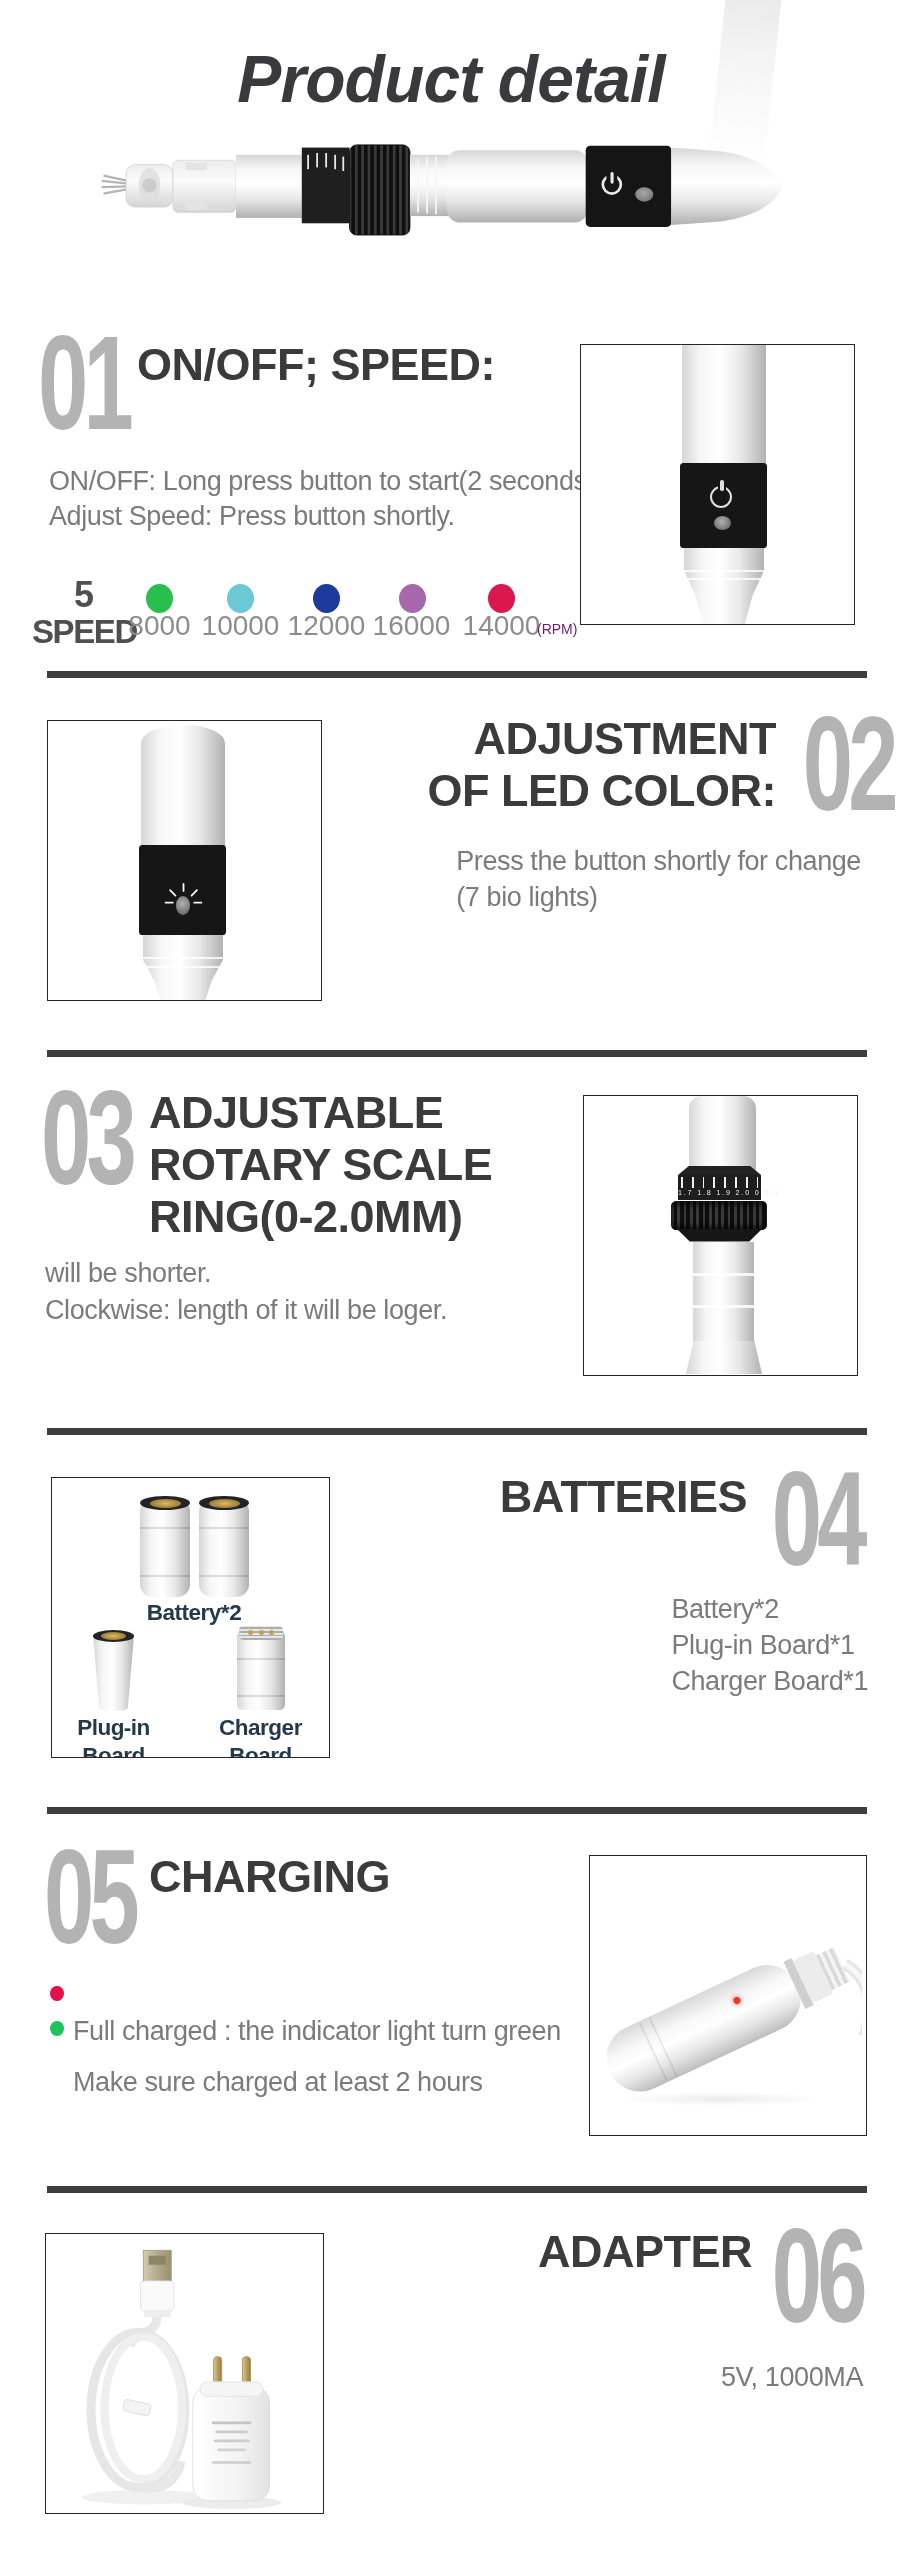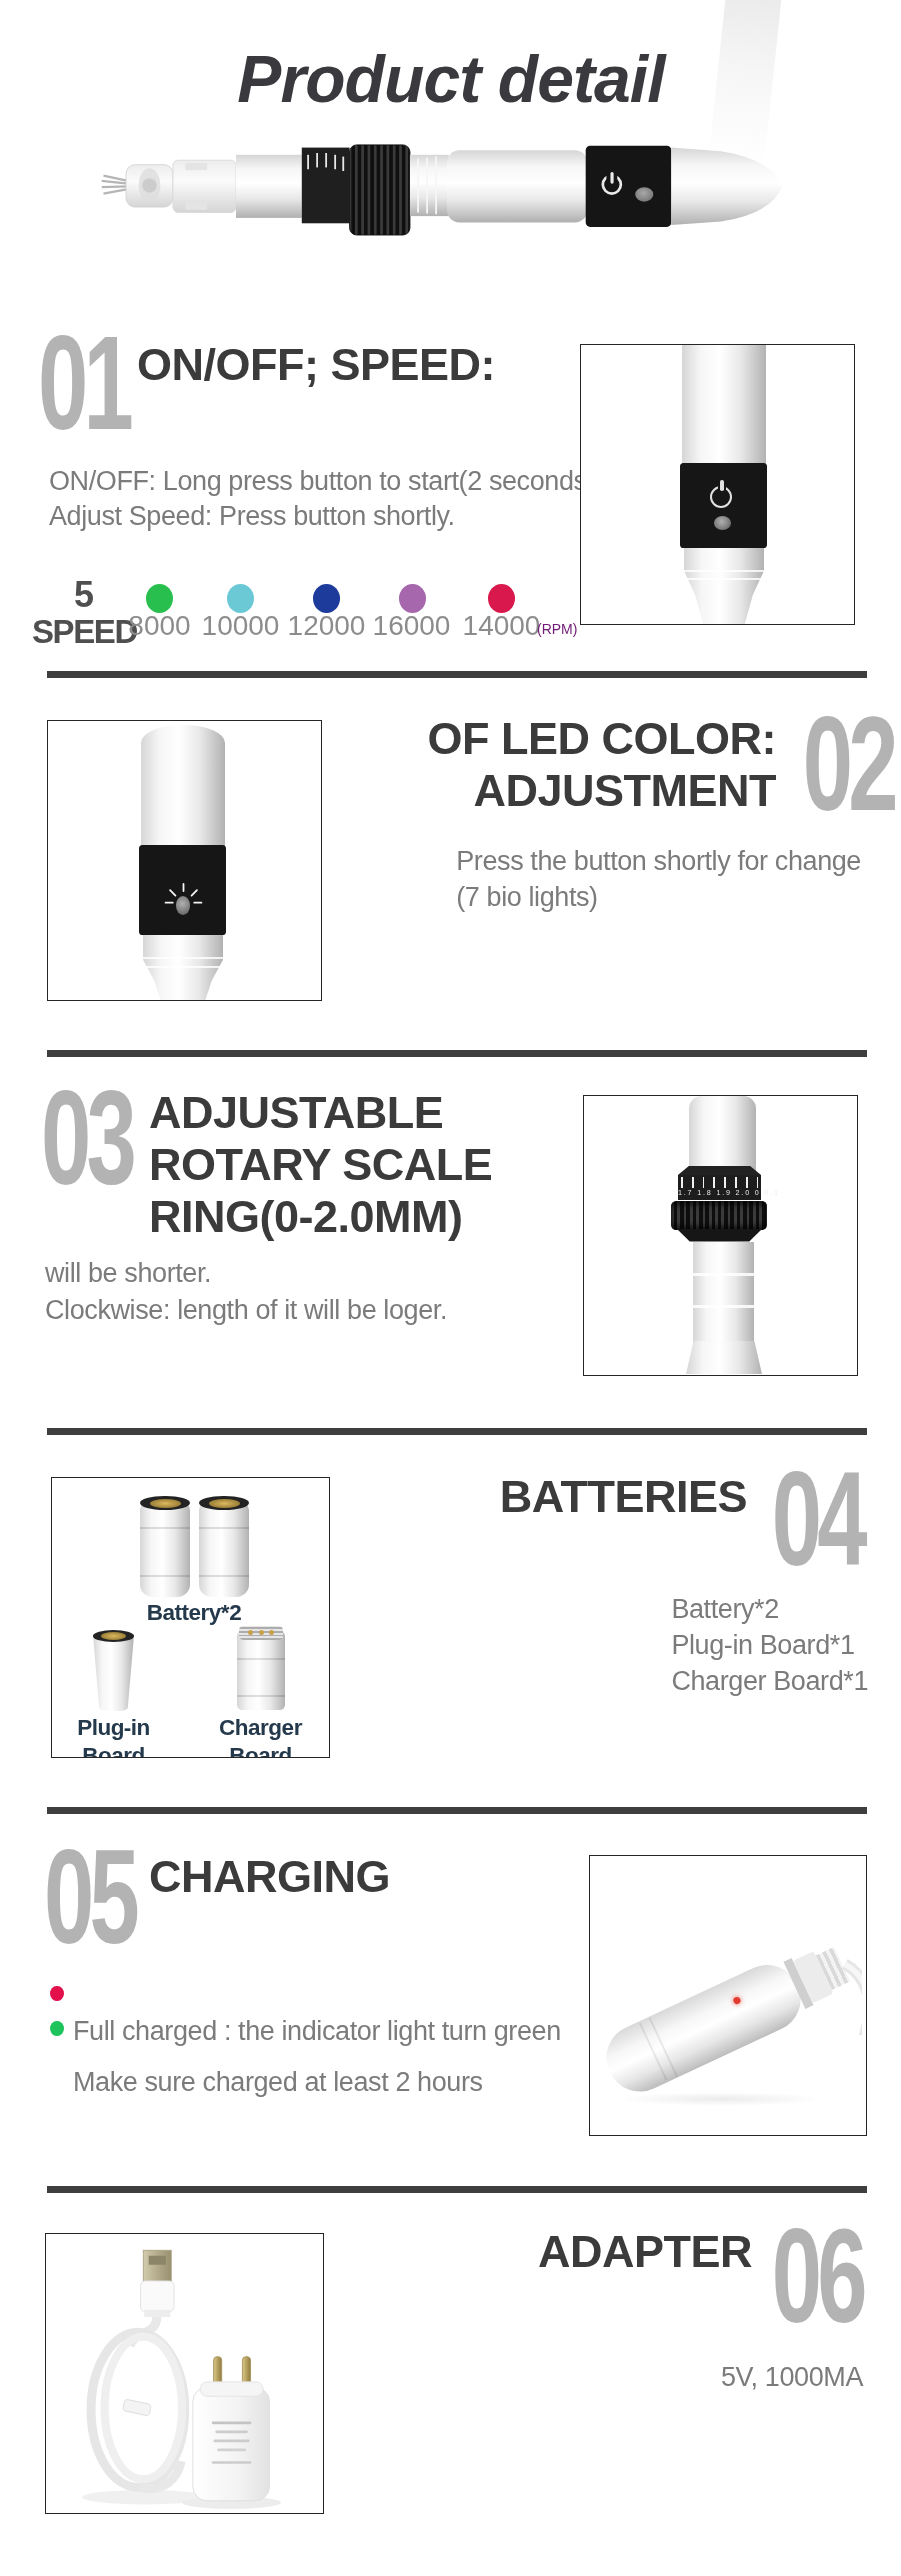--- a/index.html
+++ b/index.html
@@ -162,22 +162,22 @@
         <line x1="44" y1="25" x2="36" y2="25"></line>
       </g>
     </svg>
     <div class="grayled" style="left:128px;top:175px;width:14.4px;height:19px"></div>
     <div class="abs metal-h" style="left:95px;top:214px;width:80px;height:65px;clip-path:polygon(0 0,100% 0,100% 38%,86% 70%,78% 100%,22% 100%,14% 70%,0 38%)"></div>
     <div class="ring" style="left:95px;top:236px;width:80px"></div>
     <div class="ring" style="left:95px;top:245px;width:80px"></div>
   </div>
 
   <div class="h right" style="right:126px;top:713px">
+    <div>ADJUSTMENT</div>
     <div>OF LED COLOR:</div>
-    <div>ADJUSTMENT</div>
   </div>
   <div class="num r" style="right:8px;top:698px">02</div>
   <div class="b right" style="right:41px;top:843px;line-height:36px">
     <div>Press the button shortly for change</div>
     <div>(7 bio lights)</div>
   </div>
 
   <div class="divider" style="top:1050px"></div>
 
   <div class="num l" style="left:41px;top:1072px">03</div>

